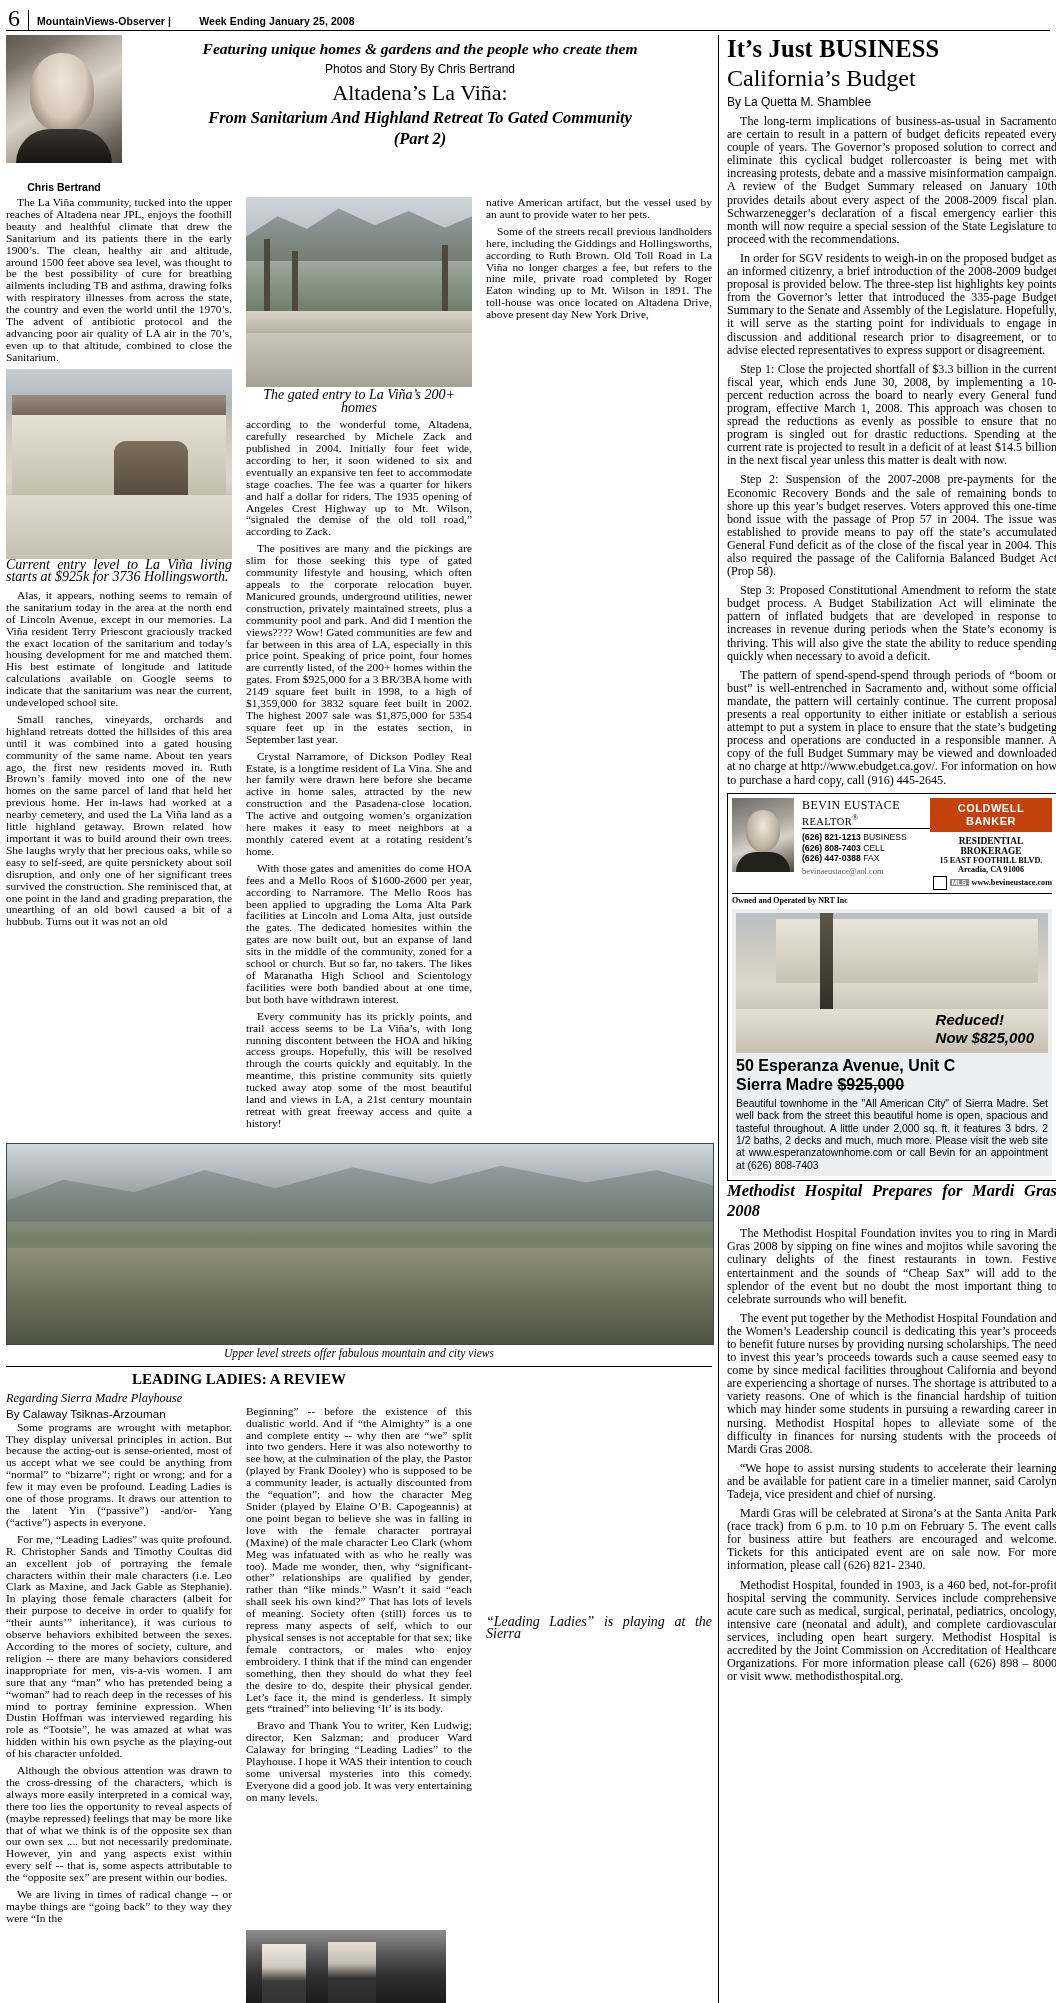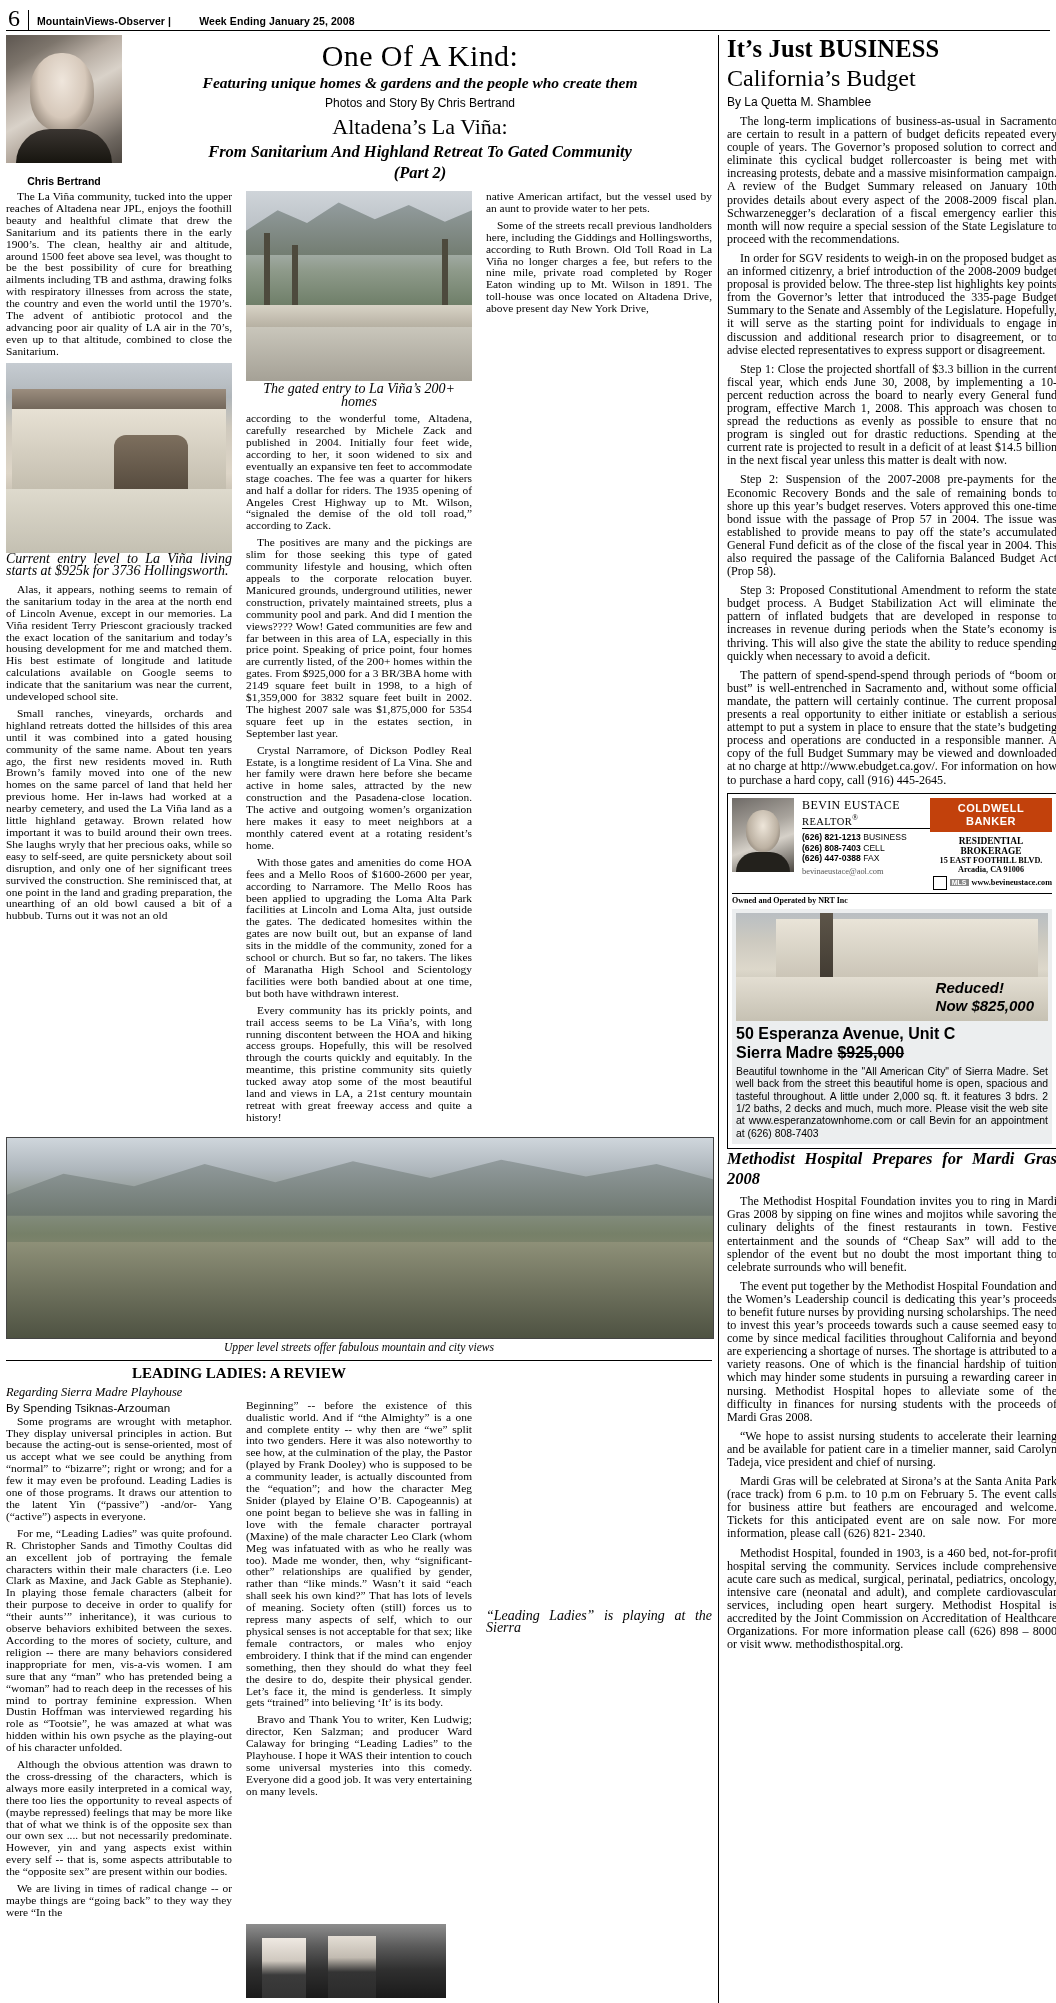--- a/index.html
+++ b/index.html
@@ -20,21 +20,21 @@
 
   
   .feat-head{display:flex;}
   .bertrand-photo{width:116px;height:128px;margin-right:6px;
      background:linear-gradient(150deg,#5d5650 0%,#7d756c 18%,#b8aea4 34%,#d9d2c9 50%,#b2a79c 66%,#6e6760 85%,#4b453f 100%);
      position:relative;overflow:hidden;border:0;}
   .bertrand-photo:after{content:"";position:absolute;left:24px;top:18px;width:64px;height:78px;border-radius:48% 48% 44% 44%;
      background:radial-gradient(ellipse at 50% 36%, #efe6dc 0%, #d6c8ba 52%, #8d8174 84%, #5b524a 100%);}
   .bertrand-photo:before{content:"";position:absolute;left:10px;bottom:0;width:96px;height:34px;border-radius:46px 46px 0 0;
      background:linear-gradient(180deg,#3a3531,#17150f);z-index:2;}
-  .photo-credit{font-family:"Liberation Sans",sans-serif;font-size:10.5px;font-weight:bold;text-align:center;width:116px;margin-top:12px;}
+  .photo-credit{font-family:"Liberation Sans",sans-serif;font-size:10.5px;font-weight:bold;text-align:center;width:116px;margin-top:18px;}
   .feat-titles{flex:1;text-align:center;padding-top:4px;}
   .t-one{font-family:"Liberation Serif",serif;font-size:30px;letter-spacing:.4px;line-height:34px;}
   .t-sub{font-family:"Liberation Serif",serif;font-style:italic;font-weight:bold;font-size:15.5px;line-height:20px;}
   .t-credit{font-family:"Liberation Sans",sans-serif;font-size:12px;line-height:20px;}
   .t-two{font-family:"Liberation Serif",serif;font-size:22px;line-height:28px;}
   .t-three{font-family:"Liberation Serif",serif;font-style:italic;font-weight:bold;font-size:16.5px;line-height:21px;}
   .t-four{font-family:"Liberation Serif",serif;font-style:italic;font-weight:bold;font-size:16.5px;line-height:21px;}
 
   
   .feature-cols{display:flex;margin-top:4px;}
@@ -110,21 +110,21 @@
   .cb-logo{background:#c2410c;color:#fff;font-family:"Liberation Sans",sans-serif;font-weight:bold;font-size:11px;line-height:13px;padding:4px 2px;letter-spacing:.5px;}
   .ag-r1{font-family:"Liberation Serif",serif;font-weight:bold;font-size:9.4px;margin-top:4px;}
   .ag-r2{font-family:"Liberation Serif",serif;font-weight:bold;font-size:8.2px;line-height:9.6px;}
   .ag-r3{display:flex;align-items:center;justify-content:flex-end;gap:3px;margin-top:1px;}
   .ag-icon{width:12px;height:12px;border:1px solid #000;display:inline-block;}
   .ag-mls{font-family:"Liberation Sans",sans-serif;font-size:7px;font-weight:bold;background:#888;color:#fff;padding:0 2px;}
   .ag-web{font-family:"Liberation Serif",serif;font-weight:bold;font-size:8.2px;}
   .ag-nrt{font-family:"Liberation Serif",serif;font-weight:bold;font-size:8px;margin-top:2px;}
 
   .listing{background:#eceeef;margin-top:4px;padding:4px;}
-  .listing-photo{width:100%;height:108px;position:relative;overflow:hidden;
+  .listing-photo{width:100%;height:140px;position:relative;overflow:hidden;
      background:linear-gradient(180deg,#b9bec2 0%,#cdcac0 26%,#ddd8cb 52%,#c3bfb2 74%,#a7a397 100%);}
   .listing-photo .lh{position:absolute;top:6px;left:40px;right:10px;height:64px;background:linear-gradient(180deg,#e9e4d8,#c8c2b4);}
   .listing-photo .ltree{position:absolute;left:84px;top:0;width:13px;height:108px;background:linear-gradient(180deg,#5d5549,#2f2a23);}
   .listing-photo .lwalk{position:absolute;left:0;bottom:0;width:100%;height:44px;background:linear-gradient(180deg,#e3ded2,#c6c1b3);}
   .reduced{position:absolute;right:14px;bottom:6px;text-align:left;font-family:"Liberation Sans",sans-serif;font-style:italic;font-weight:bold;font-size:15px;line-height:18px;color:#000;}
   .addr{font-family:"Liberation Sans",sans-serif;font-weight:bold;font-size:16px;line-height:19px;text-align:left;margin-top:3px;}
   .addr .strike{text-decoration:line-through;}
   .listing-body{font-family:"Liberation Sans",sans-serif;font-size:10.4px;line-height:12.4px;text-align:justify;margin-top:4px;}
 
   .ft-head{font-family:"Liberation Serif",serif;font-size:25px;line-height:29px;margin-top:10px;}
@@ -148,21 +148,20 @@
   <div class="body-wrap">
 
     <div class="left-zone">
 
       <div class="feat-head">
         <div>
           <div class="bertrand-photo"></div>
           <div class="photo-credit">Chris Bertrand</div>
         </div>
         <div class="feat-titles">
-          <div class="t-one">One Of A Kind:</div>
           <div class="t-sub">Featuring unique homes &amp; gardens and  the people who create them</div>
           <div class="t-credit">Photos and Story By Chris Bertrand</div>
           <div class="t-two">Altadena’s La Viña:</div>
           <div class="t-three">From Sanitarium And Highland Retreat To Gated Community</div>
           <div class="t-four">(Part 2)</div>
         </div>
       </div>
 
       <div class="feature-cols">
 
@@ -213,21 +212,21 @@
           <div class="rv-title" style="position:absolute;left:0;width:466px;">LEADING LADIES: A REVIEW</div>
         </div>
         <div style="display:flex;">
           <div style="width:226px;">
             <div class="rv-kicker">Regarding Sierra Madre Playhouse</div>
           </div>
           <div style="width:466px;"></div>
         </div>
         <div class="rv-cols">
           <div class="rvc">
-            <div class="rv-by">By Spending Tsiknas-Arzouman</div>
+            <div class="rv-by">By Calaway Tsiknas-Arzouman</div>
             <p>Some programs are wrought with metaphor.  They display universal principles in action.  But because the acting-out is sense-oriented, most of us accept what we see could be anything from “normal” to “bizarre”; right or wrong; and for a few it may even be profound.  Leading Ladies is one of those programs.  It draws our attention to the latent Yin (“passive”) -and/or- Yang (“active”) aspects in everyone.</p>
             <p>For me, “Leading Ladies” was quite profound.  R. Christopher Sands and Timothy Coultas did an excellent job of portraying the female characters within their male characters (i.e. Leo Clark as Maxine, and Jack Gable as Stephanie).  In playing those female characters (albeit for their purpose to deceive in order to qualify for “their aunts’” inheritance), it was curious to observe behaviors exhibited between the sexes.  According to the mores of society, culture, and religion -- there are many behaviors considered inappropriate for men, vis-a-vis women.  I am sure that any “man” who has pretended being a “woman” had to reach deep in the recesses of his mind to portray feminine expression.  When Dustin Hoffman was interviewed regarding his role as “Tootsie”, he was amazed at what was hidden within his own psyche as the playing-out of his character unfolded.</p>
             <p>Although the obvious attention was drawn to the cross-dressing of the characters, which is always more easily interpreted in a comical way, there too lies the opportunity to reveal aspects of (maybe repressed) feelings that may be more like that of what we think is of the opposite sex than our own sex ....  but not necessarily predominate.  However, yin and yang aspects exist within every self -- that is, some aspects attributable to the “opposite sex” are present within our bodies.</p>
             <p>We are living in times of radical change -- or maybe things are “going back” to they way they were “In the</p>
           </div>
           <div class="rvc mid">
             <p class="noind">Beginning” -- before the existence of this dualistic world.  And if “the Almighty” is a one and complete entity -- why then are “we” split into two genders.  Here it was also noteworthy to see how, at the culmination of the play, the Pastor (played by Frank Dooley) who is supposed to be a community leader, is actually discounted from the “equation”; and how the character Meg Snider (played by Elaine O’B. Capogeannis) at one point began to believe she was in falling in love with the female character portrayal (Maxine) of the male character Leo Clark (whom Meg was infatuated with as who he really was too).   Made me wonder, then, why “significant-other” relationships are qualified by gender, rather than “like minds.”  Wasn’t it said “each shall seek his own kind?”  That has lots of levels of meaning.  Society often (still) forces us to repress many aspects of self, which to our physical senses is not acceptable for that sex; like female contractors, or males who enjoy embroidery.  I think that if the mind can engender something, then they should do what they feel the desire to do, despite their physical gender.  Let’s face it, the mind is genderless.  It simply gets “trained” into believing ‘It’ is its body.</p>
             <p>Bravo and Thank You to writer, Ken Ludwig; director, Ken Salzman; and producer Ward Calaway for bringing “Leading Ladies” to the Playhouse.   I hope it WAS their intention to couch some universal mysteries into this comedy.  Everyone did a good job. It was very entertaining on many levels.</p>
           </div>
           <div class="rvc">

